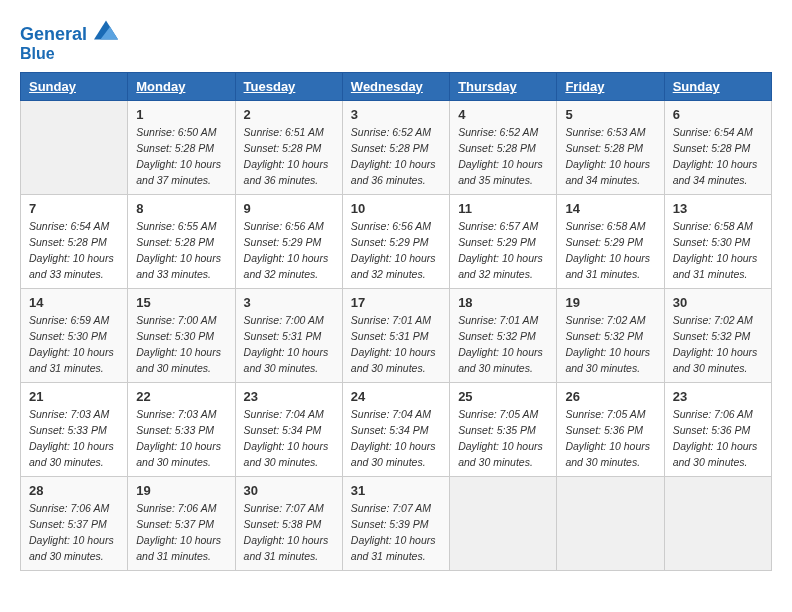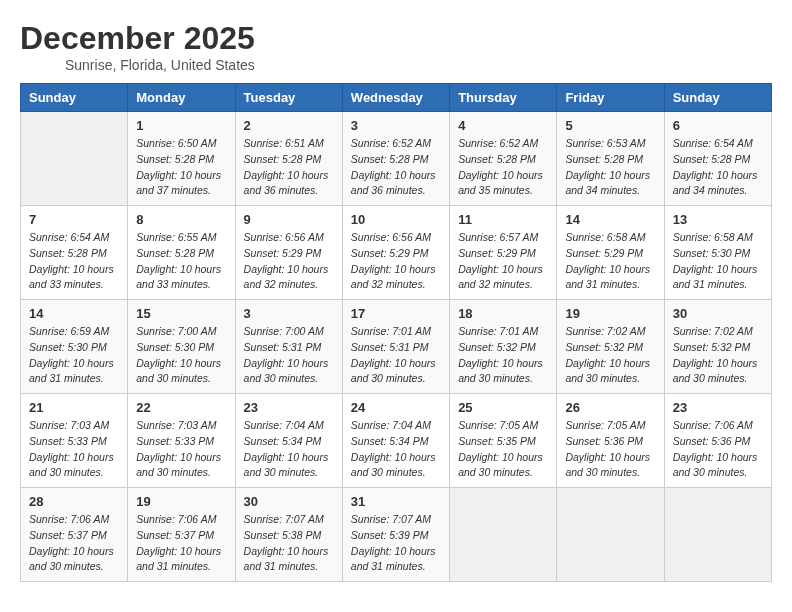--- a/index.html
+++ b/index.html
@@ -51,20 +51,21 @@
       border-collapse: collapse;
       border: 1px solid #ccc;
     }
     thead tr th {
       background-color: #2e6db4;
       color: #fff;
       text-align: left;
       padding: 6px 8px;
       font-size: 13px;
       border: 1px solid #2059a0;
+      text-decoration: underline;
     }
     tbody tr td {
       vertical-align: top;
       padding: 6px 8px;
       font-size: 11px;
       color: #333;
       border: 1px solid #ccc;
       width: 14.28%;
       min-height: 80px;
     }
@@ -87,23 +88,31 @@
       font-style: italic;
     }
     .empty-cell {
       background: #f0f0f0;
     }
   </style>
 </head>
 <body>
 
 <div class="header">
-  <div class="title-block">
-    <div class="month-title">December 2025</div>
-    <div class="subtitle">Sunrise, Florida, United States</div>
+  <div class="logo">
+    <div>
+      <div class="logo-text">
+        <span>General</span>
+        <svg class="logo-icon" viewBox="0 0 30 24" xmlns="http://www.w3.org/2000/svg">
+          <polygon points="0,24 15,0 30,24" fill="#1a6bb5"></polygon>
+          <polygon points="8,24 20,8 30,24" fill="#5ba3e0"></polygon>
+        </svg>
+      </div>
+      <div class="logo-text" style="color:#1a6bb5; font-size:16px;">Blue</div>
+    </div>
   </div>
 </div>
 
 <table>
   <thead>
     <tr id="header-row">
         <th>Sunday</th>
         <th>Monday</th>
         <th>Tuesday</th>
         <th>Wednesday</th>

